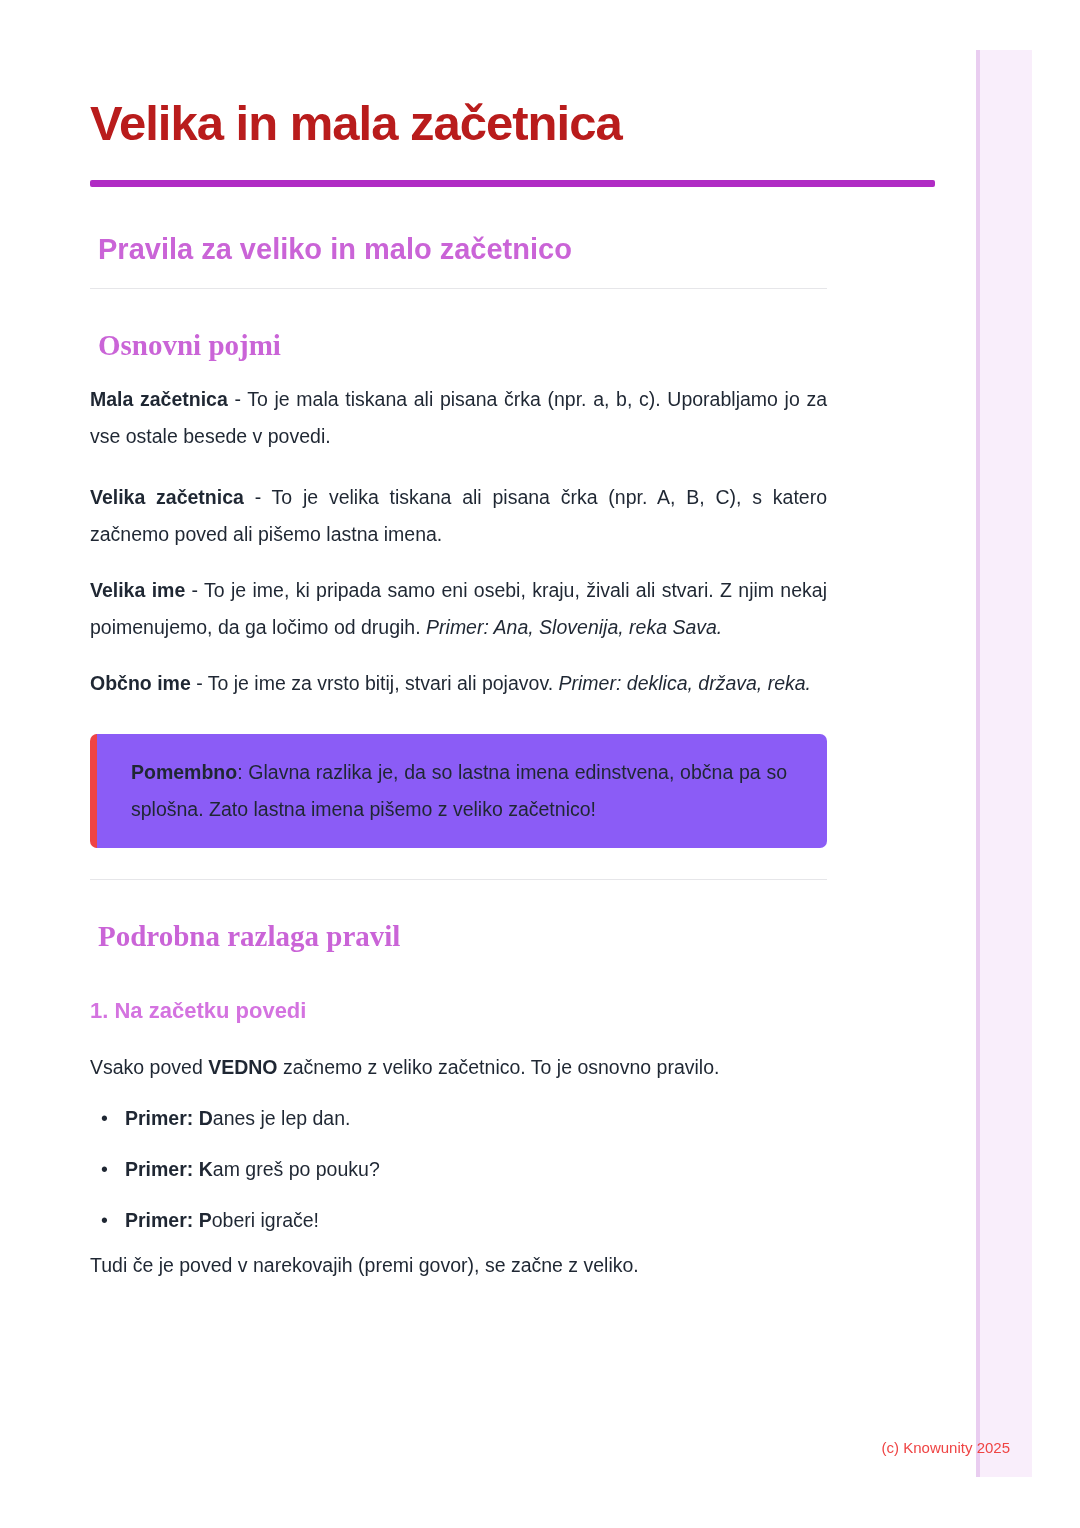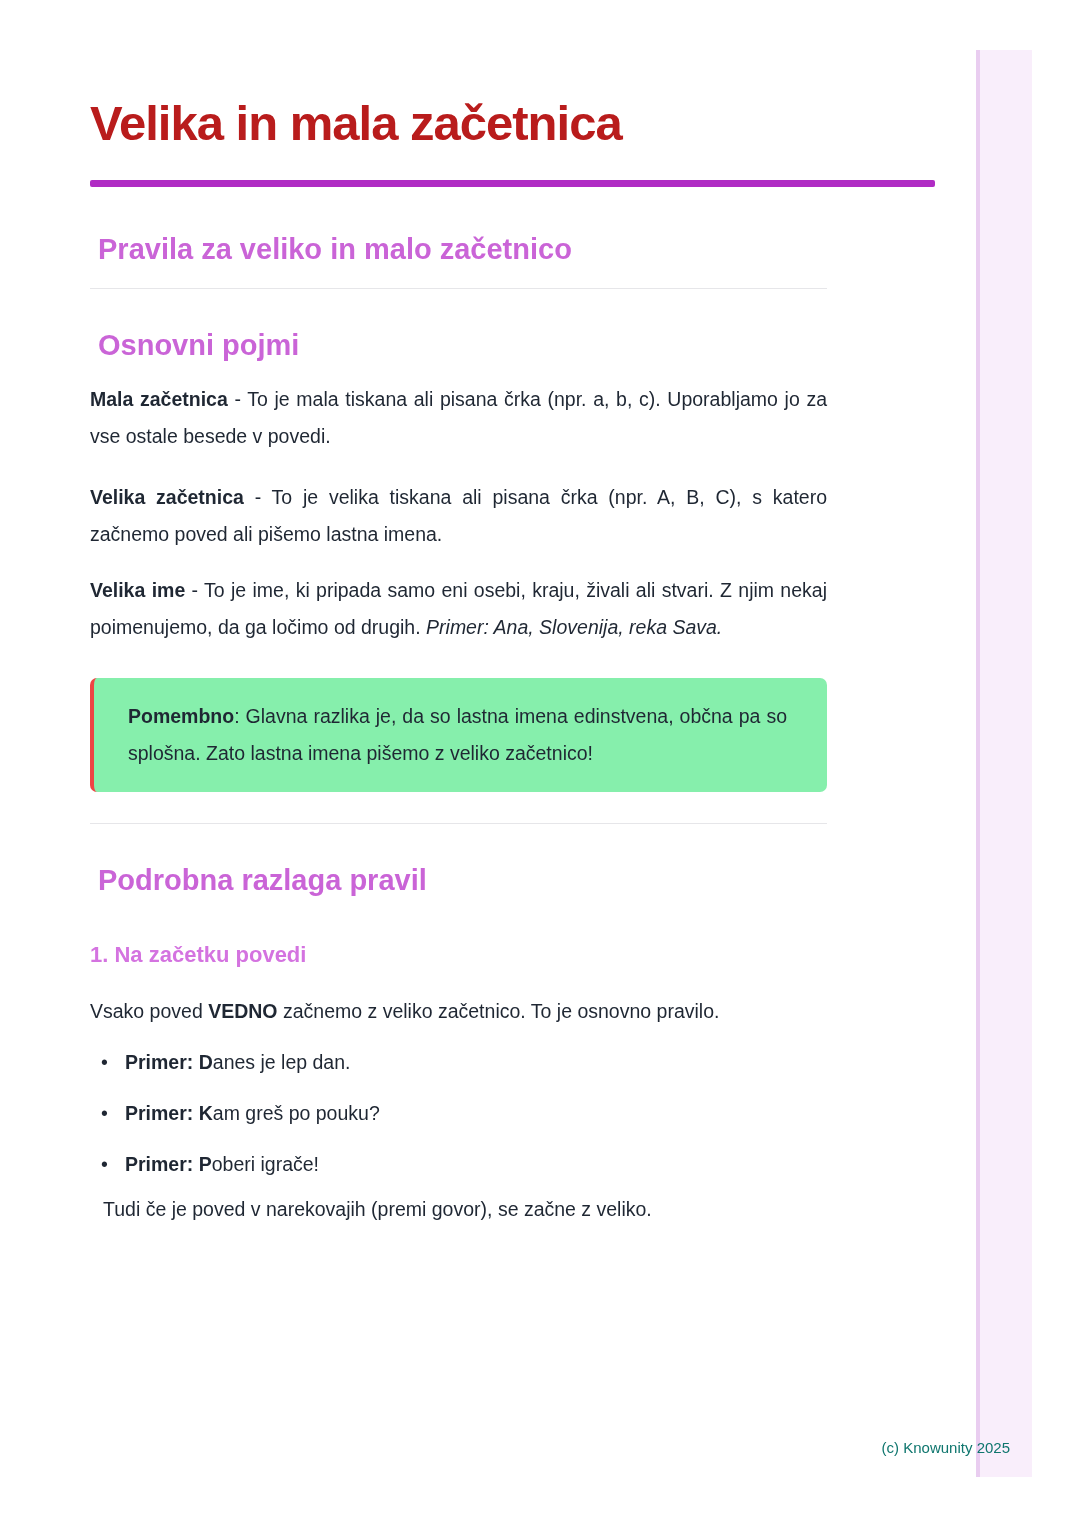--- a/index.html
+++ b/index.html
@@ -48,21 +48,21 @@
   .inner { width: 737px; }
 
   h2.section-heading {
     margin: 8px;
     font-size: 29px;
     line-height: 33px;
     font-weight: 700;
     color: #ca64d7;
   }
   h2.mt-intro    { margin-top: 46px; }
-  h2.mt-section  { margin-top: 40px; }
+  h2.mt-section  { margin-top: 40px; font-family: Liberation Serif, serif; }
 
   h3.sub-heading {
     margin: 44px 0 0 0;
     font-size: 22px;
     line-height: 28px;
     font-weight: 700;
     color: #d473e0;
   }
 
   p.body-text {
@@ -82,22 +82,22 @@
   .divider {
     margin-top: 22px;
     width: 737px; height: 1px;
     background: #e6e6e9;
   }
   .divider.mt-large { margin-top: 31px; }
 
   .callout {
     margin-top: 32px;
     width: 737px;
-    background: #86efac;
-    border-left: 4px solid #ef4444;
+    background: #8b5cf6;
+    border-left: 7px solid #ef4444;
     border-radius: 7px;
     padding: 20px 40px 20px 34px;
   }
   .callout p { margin: 0; }
 
   ul.example-list {
     margin: 20px 0 0 0;
     padding: 0;
     list-style: none;
   }
@@ -110,30 +110,30 @@
     color: #1f2733;
   }
   ul.example-list li:last-child { margin-bottom: 0; }
   ul.example-list li .bullet-dot {
     position: absolute;
     left: 11px; top: 0;
     font-size: 19.5px;
     color: #1f2733;
   }
 
-  p.note { margin-top: 15px; margin-left: 13px; }
+  p.note { margin-top: 15px; }
 
   .footer-credit {
     position: absolute;
     top: 1439px;
     left: 0;
     width: 1010px;
     text-align: right;
     font-size: 15px;
-    color: #0f766e;
+    color: #ef4444;
     z-index: 3;
     padding-left: 20px;
   }
 </style>
 </head>
 <body>
 
 <div class="side-strip"></div>
 
 <div class="content">
@@ -148,20 +148,21 @@
     <div class="divider"></div>
 
     <h2 class="section-heading mt-section">Osnovni pojmi</h2>
 
     <p class="body-text mt-para"><span class="term">Mala začetnica</span><span> - To je mala tiskana ali pisana črka (npr. a, b, c). Uporabljamo jo za vse ostale besede v povedi.</span><span class="example-italic"></span></p>
 
     <p class="body-text mt-after-heading"><span class="term">Velika začetnica</span><span> - To je velika tiskana ali pisana črka (npr. A, B, C), s katero začnemo poved ali pišemo lastna imena.</span><span class="example-italic"></span></p>
 
     <p class="body-text mt-para"><span class="term">Velika ime</span><span> - To je ime, ki pripada samo eni osebi, kraju, živali ali stvari. Z njim nekaj poimenujemo, da ga ločimo od drugih. </span><span class="example-italic">Primer: Ana, Slovenija, reka Sava.</span></p>
 
+    <p class="body-text mt-para"><span class="term">Občno ime</span><span> - To je ime za vrsto bitij, stvari ali pojavov. </span><span class="example-italic">Primer: deklica, država, reka.</span></p>
 
     <div class="callout">
       <p class="body-text"><span class="term">Pomembno</span><span>: Glavna razlika je, da so lastna imena edinstvena, občna pa so splošna. Zato lastna imena pišemo z veliko začetnico!</span></p>
     </div>
 
     <div class="divider mt-large"></div>
 
     <h2 class="section-heading mt-section">Podrobna razlaga pravil</h2>
 
     <h3 class="sub-heading">1. Na začetku povedi</h3>

